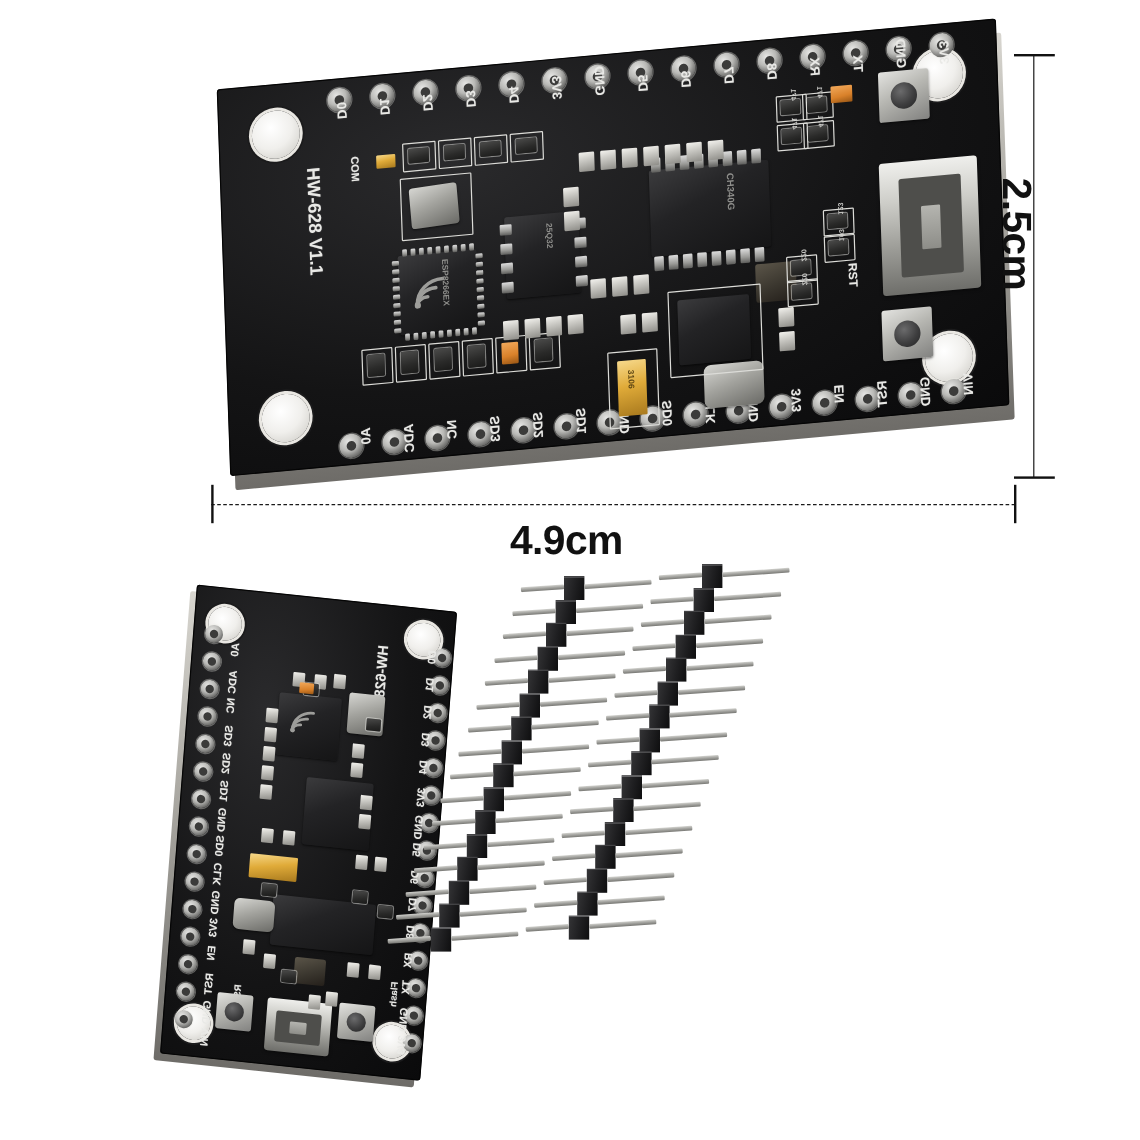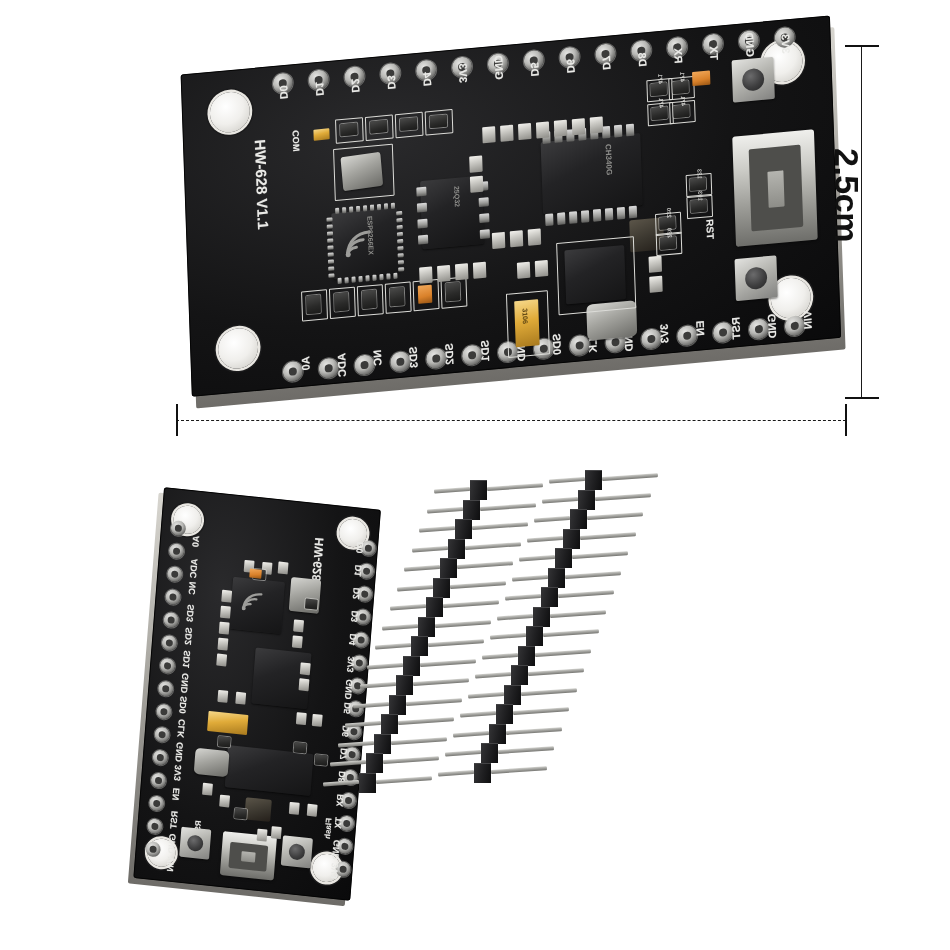--- a/index.html
+++ b/index.html
@@ -512,20 +512,21 @@
     </div>
 
     <div class="dim-line-v" style="left:861px; top:46px; height:352px;"></div>
     <div class="dim-tick-h" style="left:845px; top:45px; width:34px;"></div>
     <div class="dim-tick-h" style="left:845px; top:397px; width:34px;"></div>
     <div class="dim-label" id="dim-height-label">2.5cm</div>
 
     <div class="dim-line-h" style="left:176px; top:420px; width:670px;"></div>
     <div class="dim-tick-v" style="left:176px; top:404px; height:32px;"></div>
     <div class="dim-tick-v" style="left:845px; top:404px; height:32px;"></div>
+    <div class="dim-label" id="dim-width-label">4.9cm</div>
   </div>
 
   <div class="board-wrap" id="board-bottom-view" style="left:0; top:470px; width:950px; height:480px;">
 
     <div style="position:absolute; left:148px; top:28px; width:220px; height:395px;
                 transform: rotate(4.5deg) skewY(1.5deg); transform-origin:center center;">
 
       <div class="pcb-edge" style="left:-5px; top:6px; width:218px; height:392px;"></div>
       <div class="pcb" style="left:0; top:0; width:218px; height:392px;"></div>
 

